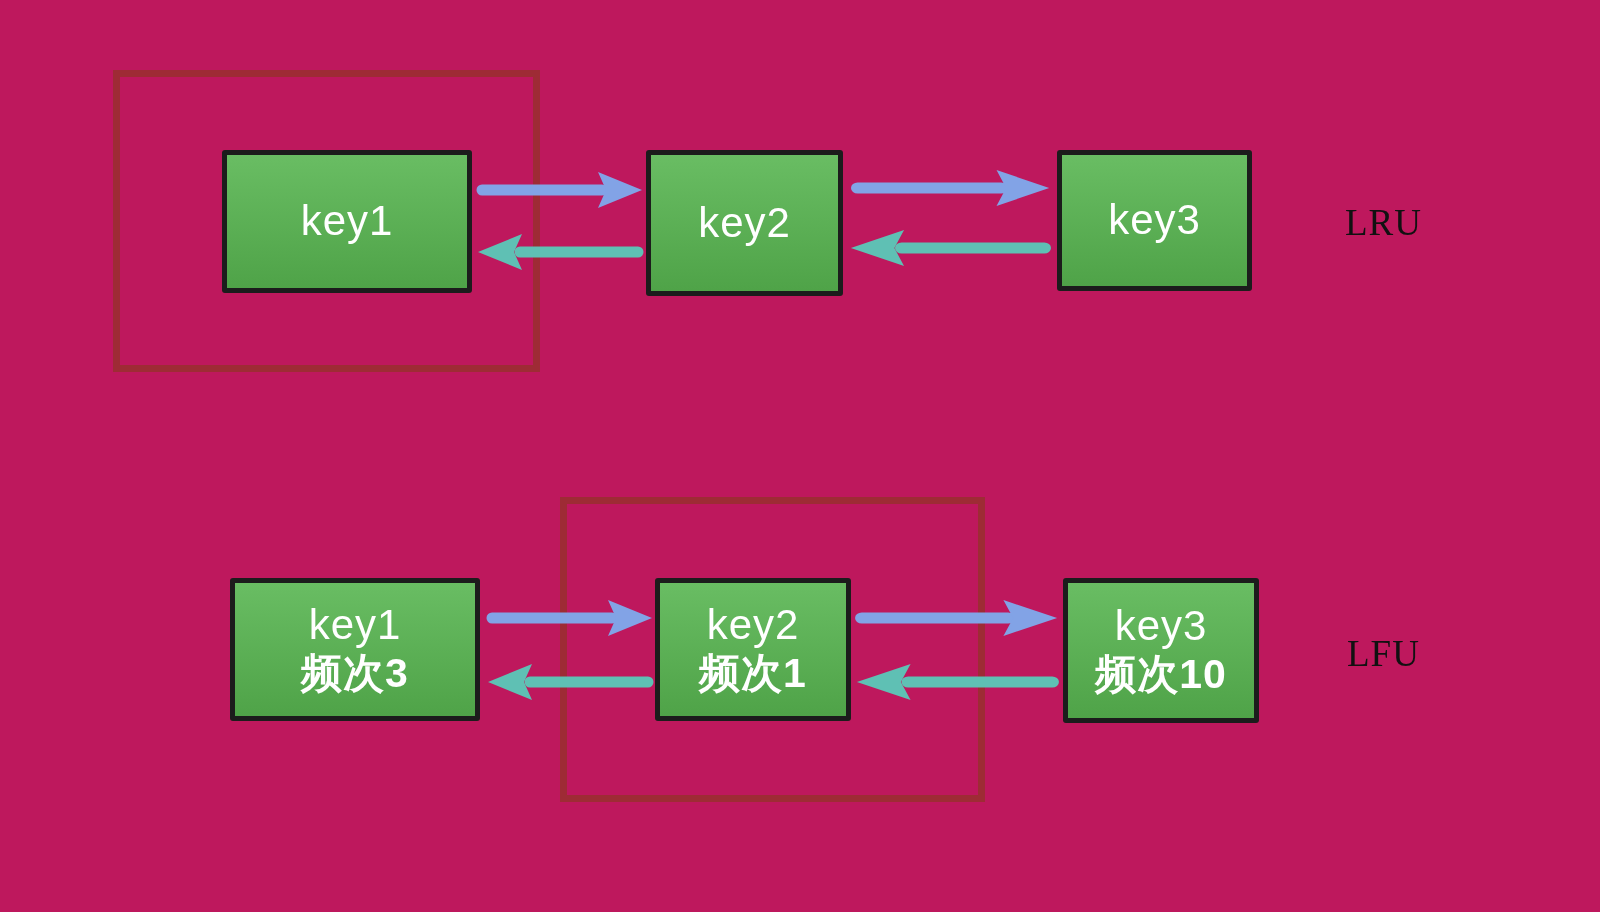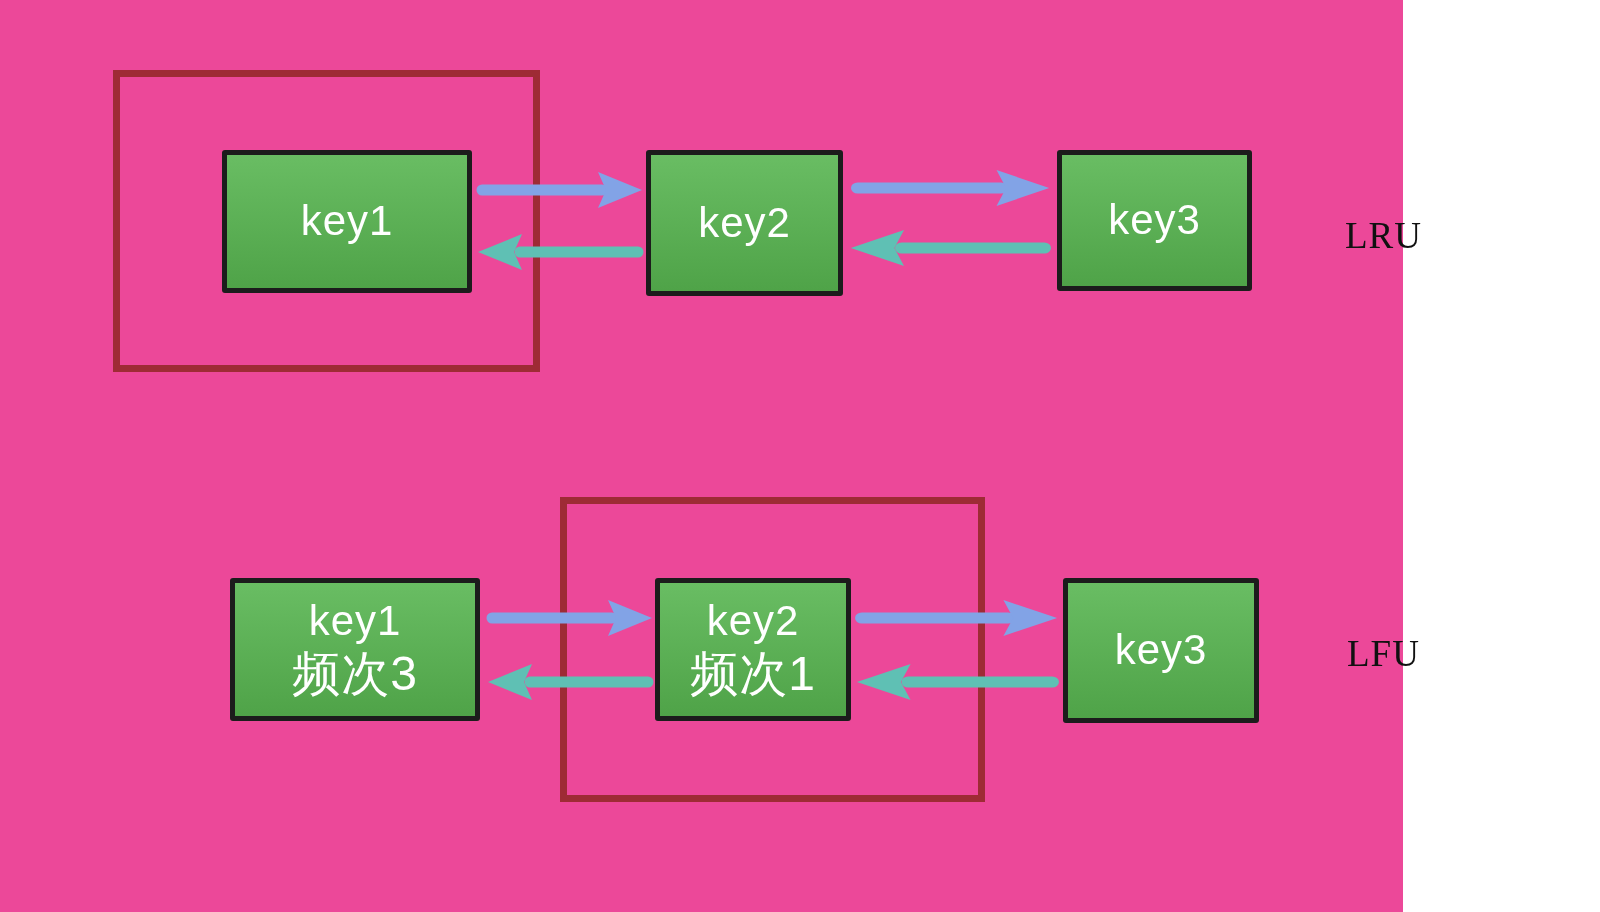--- a/index.html
+++ b/index.html
@@ -7,23 +7,23 @@
   html, body {
     width: 1600px;
     height: 912px;
     background: #ffffff;
     font-family: "Liberation Sans", sans-serif;
     overflow: hidden;
   }
 
   .canvas {
     position: relative;
-    width: 1403px;
+    width: 1600px;
     height: 912px;
-    background: #ec4899;
+    background: #be185d;
   }
 
   .node {
     position: absolute;
     display: flex;
     flex-direction: column;
     align-items: center;
     justify-content: center;
     background: linear-gradient(180deg, var(--box-green-top, #69bd63) 0%, var(--box-green-bottom, #4fa348) 100%);
     border: 5px solid var(--box-border, #1c1c1c);
@@ -33,23 +33,23 @@
   }
 
   .node .title {
     font-size: 42px;
     line-height: 1.15;
     font-weight: 400;
     letter-spacing: 1px;
   }
 
   .node .subtitle {
-    font-size: 48px;
+    font-size: 41px;
     line-height: 1.2;
-    font-weight: 400;
+    font-weight: 700;
     letter-spacing: 1px;
   }
 
   .highlight {
     position: absolute;
     border: 7px solid var(--highlight-red, #9e2b35);
     background: transparent;
   }
 
   .side-label {
@@ -99,21 +99,21 @@
 
   <svg class="arrow arrow-teal" style="left:846px; top:226px; width:208px; height:44px;" viewBox="0 0 172 44" preserveAspectRatio="none">
     <line x1="164" y1="22" x2="46" y2="22" stroke-width="11" stroke-linecap="round"></line>
     <polygon points="48,4 4,22 48,40 40,22"></polygon>
   </svg>
 
   <div class="node" style="left:1057px; top:150px; width:195px; height:141px;">
     <div class="title">key3</div>
   </div>
 
-  <div class="side-label" style="left:1345px; top:214px;">LRU</div>
+  <div class="side-label" style="left:1345px; top:201px;">LRU</div>
 
   <div class="highlight" style="left:560px; top:497px; width:425px; height:305px;"></div>
 
   <div class="node" style="left:230px; top:578px; width:250px; height:143px;">
     <div class="title">key1</div>
     <div class="subtitle">频次3</div>
   </div>
 
   <svg class="arrow arrow-blue" style="left:484px; top:596px;" width="172" height="44" viewBox="0 0 172 44" preserveAspectRatio="none">
     <line x1="8" y1="22" x2="128" y2="22" stroke-width="11" stroke-linecap="round"></line>
@@ -135,17 +135,18 @@
     <polygon points="124,4 168,22 124,40 132,22"></polygon>
   </svg>
 
   <svg class="arrow arrow-teal" style="left:852px; top:660px; width:210px; height:44px;" viewBox="0 0 172 44" preserveAspectRatio="none">
     <line x1="164" y1="22" x2="46" y2="22" stroke-width="11" stroke-linecap="round"></line>
     <polygon points="48,4 4,22 48,40 40,22"></polygon>
   </svg>
 
   <div class="node" style="left:1063px; top:578px; width:196px; height:145px;">
     <div class="title">key3</div>
+    <div class="subtitle">频次10</div>
   </div>
 
   <div class="side-label" style="left:1347px; top:632px;text-align:center;">LFU</div>
 
 </div>
 
 </body></html>

